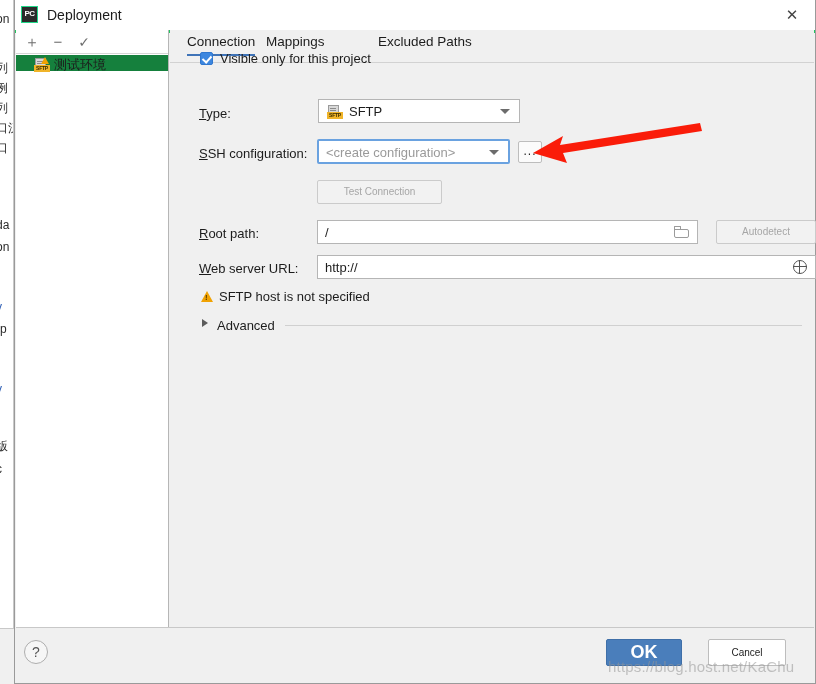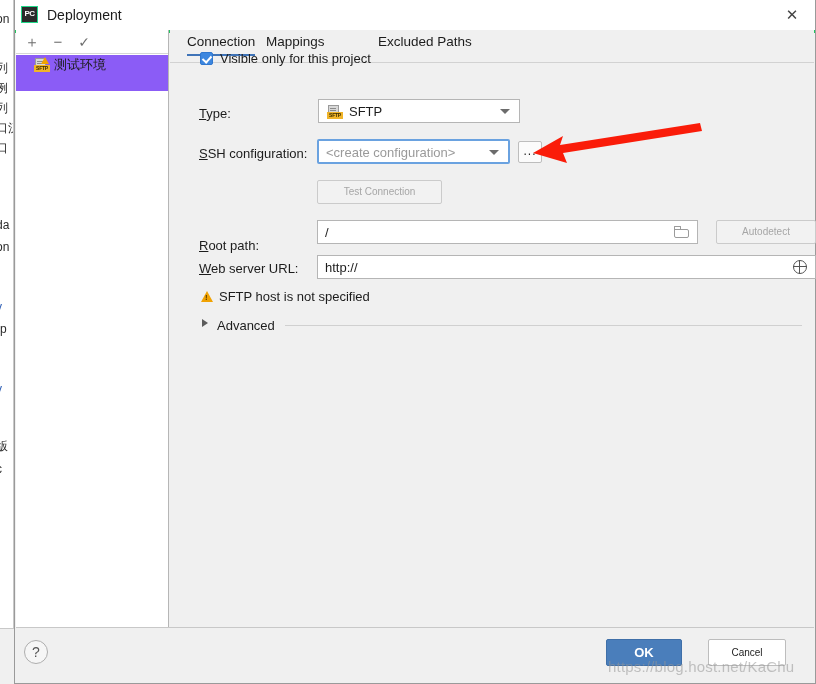--- a/index.html
+++ b/index.html
@@ -106,22 +106,22 @@
     text-align: center; line-height: 20px;
     color: #6e6e6e; font-size: 15px;
     cursor: default;
   }
   #tb-add  { left: 6px; }
   #tb-rem  { left: 32px; font-size: 15px;}
   #tb-ok   { left: 58px; font-size: 14px; }
 
   #tree-item {
     position: absolute; left: 0; top: 25px;
-    width: 100%; height: 36px;
-    background: #8b5cf6;
+    width: 100%; height: 16px;
+    background: #15803d;
     box-sizing: border-box;
   }
   #tree-sftp-icon {
     position: absolute; left: 18px; top: 3px;
     width: 15px; height: 14px;
   }
   #tree-label {
     position: absolute; left: 38px; top: 2px;
     font-size: 13px; color: #1c1c1c; line-height: 16px;
   }
@@ -325,21 +325,21 @@
     line-height: 22px; text-align: center;
     background: #f6f6f6;
     cursor: default; box-sizing: border-box;
   }
   #ok-btn {
     position: absolute; right: 132px; top: 11px;
     width: 76px; height: 27px;
     background: #4a7ebb;
     border: 1px solid #3f6fa8;
     border-radius: 2px;
-    color: #ffffff; font-weight: bold; font-size: 13px;
+    color: #ffffff; font-weight: bold; font-size: 18px;
     line-height: 25px; text-align: center;
     box-sizing: border-box; cursor: default;
   }
   #cancel-btn {
     right: 28px; top: 11px;
     width: 78px; height: 27px;
     line-height: 25px;
     background: #ffffff;
     border: 1px solid #bdbdbd;
   }
@@ -424,21 +424,21 @@
 
     <div class="lbl" style="left:29px; top:116px;"><span class="mn">S</span><span>SH configuration:</span></div>
     <div class="field" id="ssh-combo" style="left:147px; top:109px; width:193px; height:25px;">
       <span class="val ph">&lt;create configuration&gt;</span>
       <span class="caret"></span>
     </div>
     <div class="btn" style="left:348px; top:111px; width:24px; height:22px; line-height:18px; font-size:12px; letter-spacing:1px;">...</div>
 
     <div class="btn disabled" style="left:147px; top:150px; width:125px; height:24px; line-height:22px;">Test Connection</div>
 
-    <div class="lbl" style="left:29px; top:196px;margin-top:12px;"><span class="mn">R</span><span>oot path:</span></div>
+    <div class="lbl" style="left:29px; top:196px;"><span class="mn">R</span><span>oot path:</span></div>
     <div class="field" style="left:147px; top:190px; width:381px; height:24px;">
       <span class="val">/</span>
       <span class="folder-ico">
           <span class="t"></span>
           <span class="b"></span>
         </span>
     </div>
     <div class="btn disabled" style="left:546px; top:190px; width:100px; height:24px; line-height:22px;">Autodetect</div>
 
     <div class="lbl" style="left:29px; top:231px;"><span class="mn">W</span><span>eb server URL:</span></div>

